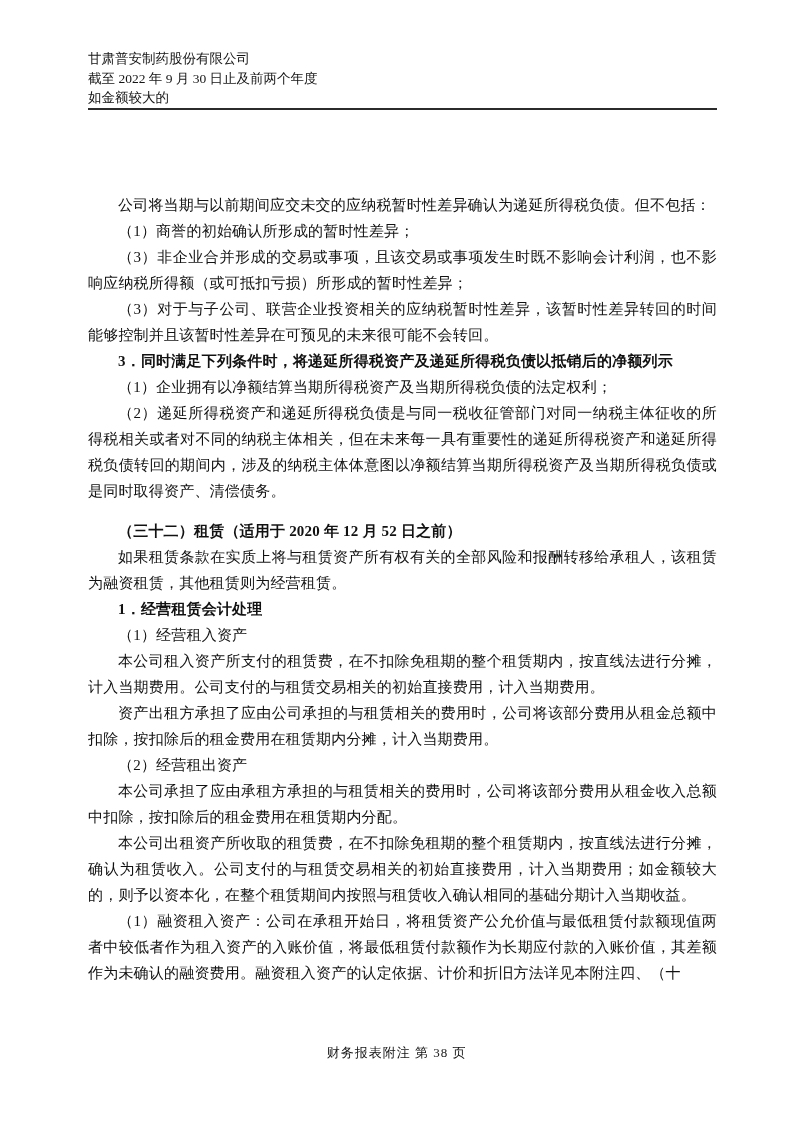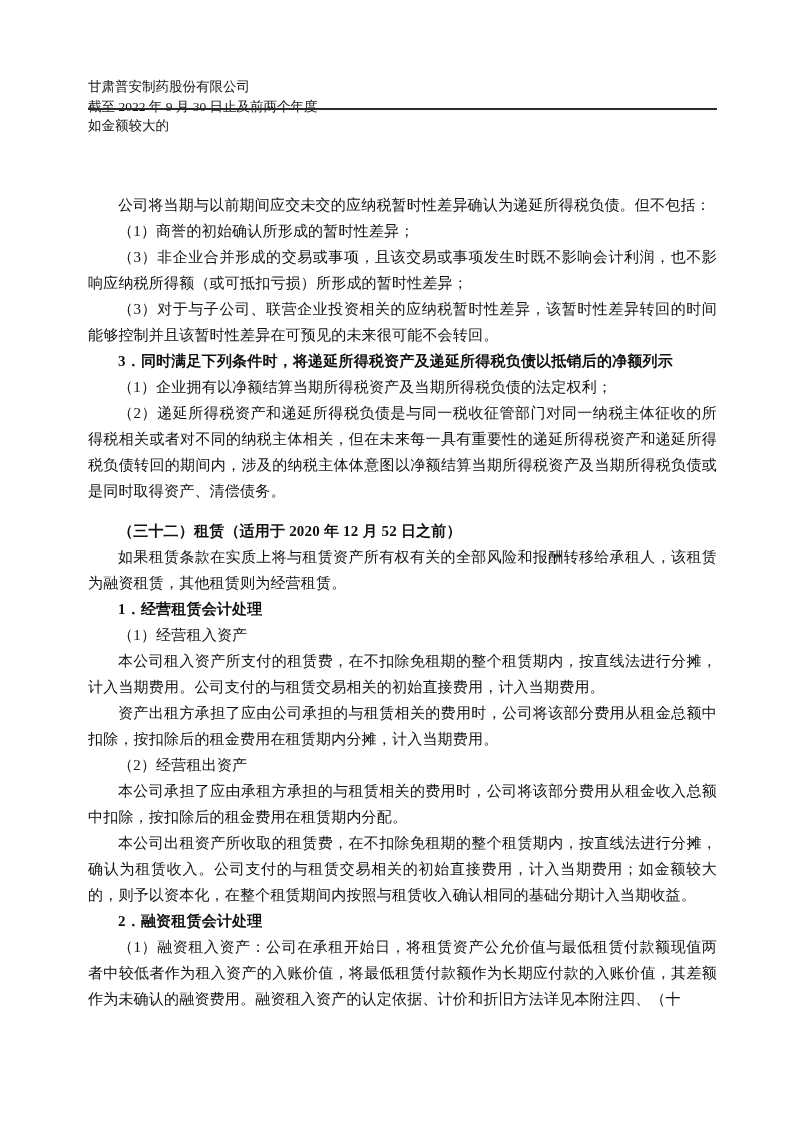--- a/index.html
+++ b/index.html
@@ -21,21 +21,20 @@
     overflow: hidden;
   }
   .doc-header {
     position: absolute;
     left: 88px;
     top: 49px;
     width: 628px;
     font-size: 13.5px;
     line-height: 19.5px;
     color: #141414;
-    margin-top: 28px;
   }
   .doc-header div { white-space: nowrap; }
   .header-rule {
     position: absolute;
     left: 88px;
     top: 108px;
     width: 629px;
     height: 0;
     border-top: 2.4px solid #2b2b2b;
   }
@@ -97,18 +96,20 @@
       <p class="body">（2）递延所得税资产和递延所得税负债是与同一税收征管部门对同一纳税主体征收的所得税相关或者对不同的纳税主体相关，但在未来每一具有重要性的递延所得税资产和递延所得税负债转回的期间内，涉及的纳税主体体意图以净额结算当期所得税资产及当期所得税负债或是同时取得资产、清偿债务。</p>
       <p class="heading">（三十二）租赁（适用于 2020 年 12 月 52 日之前）</p>
       <p class="body">如果租赁条款在实质上将与租赁资产所有权有关的全部风险和报酬转移给承租人，该租赁为融资租赁，其他租赁则为经营租赁。</p>
       <p class="bold">1．经营租赁会计处理</p>
       <p class="body">（1）经营租入资产</p>
       <p class="body">本公司租入资产所支付的租赁费，在不扣除免租期的整个租赁期内，按直线法进行分摊，计入当期费用。公司支付的与租赁交易相关的初始直接费用，计入当期费用。</p>
       <p class="body">资产出租方承担了应由公司承担的与租赁相关的费用时，公司将该部分费用从租金总额中扣除，按扣除后的租金费用在租赁期内分摊，计入当期费用。</p>
       <p class="body">（2）经营租出资产</p>
       <p class="body">本公司承担了应由承租方承担的与租赁相关的费用时，公司将该部分费用从租金收入总额中扣除，按扣除后的租金费用在租赁期内分配。</p>
       <p class="body">本公司出租资产所收取的租赁费，在不扣除免租期的整个租赁期内，按直线法进行分摊，确认为租赁收入。公司支付的与租赁交易相关的初始直接费用，计入当期费用；如金额较大的，则予以资本化，在整个租赁期间内按照与租赁收入确认相同的基础分期计入当期收益。</p>
-      <p class="bold">2．融资租赁会计处理</p>
       <p class="body">（1）融资租入资产：公司在承租开始日，将租赁资产公允价值与最低租赁付款额现值两者中较低者作为租入资产的入账价值，将最低租赁付款额作为长期应付款的入账价值，其差额作为未确认的融资费用。融资租入资产的认定依据、计价和折旧方法详见本附注四、（十</p>
     </div>
 
+  <div class="doc-footer">
+    <span>财务报表附注 第 38 页</span>
+  </div>
 
 </div>
 
 </body></html>

